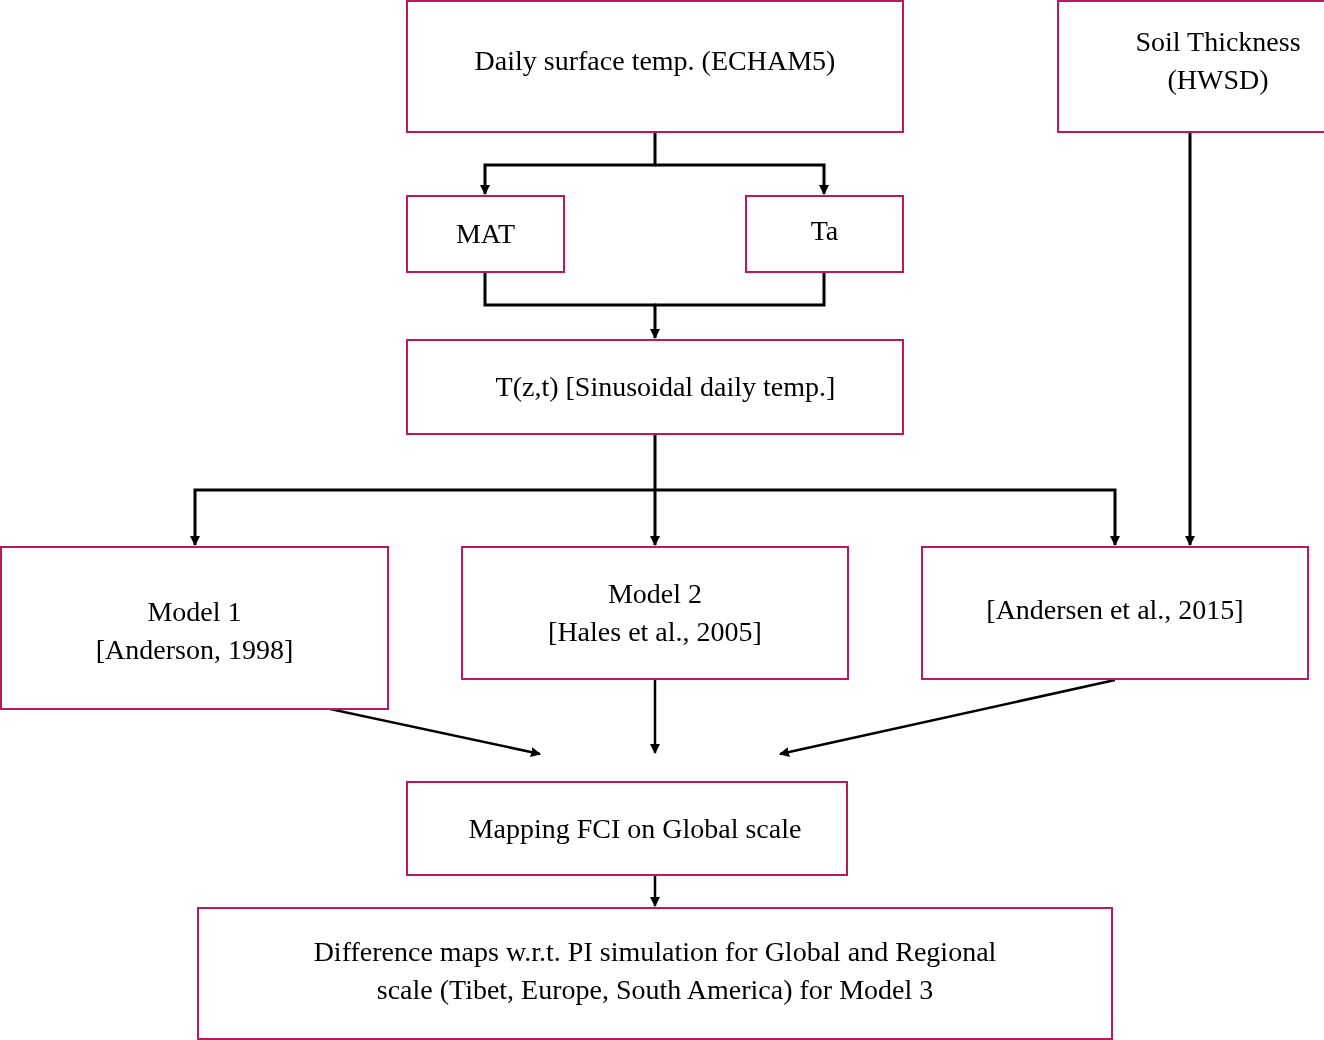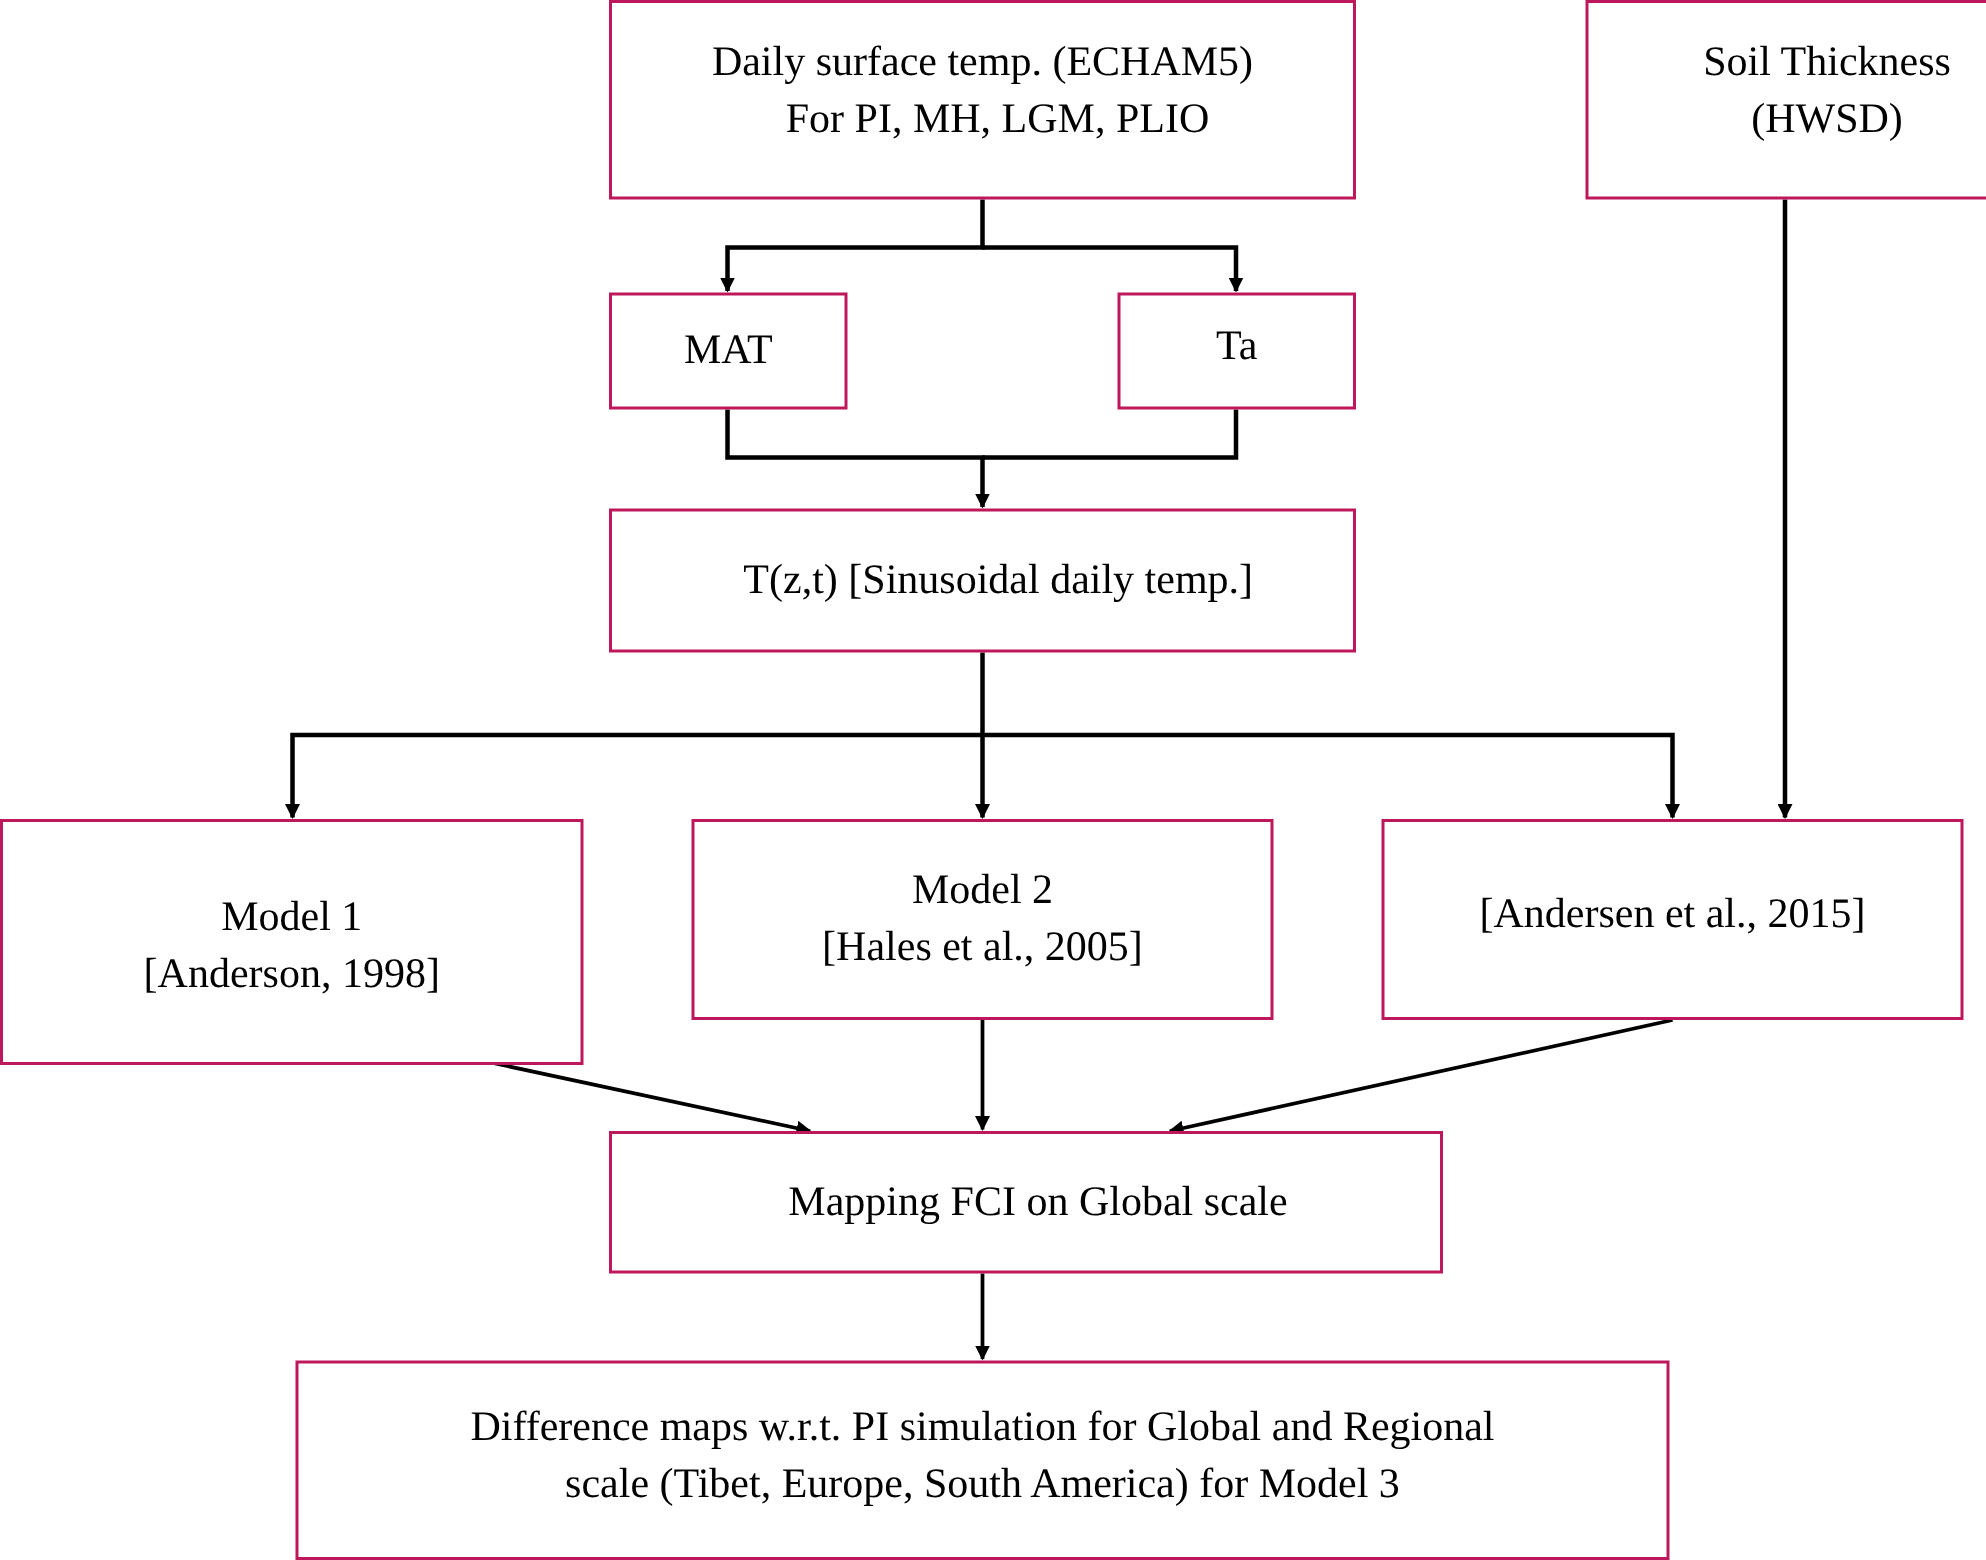--- a/index.html
+++ b/index.html
@@ -39,21 +39,20 @@
     <path d="M655,680 L655,753" marker-end="url(#ah)" stroke-width="2.5"></path>
     <path d="M1115,680 L780,754" marker-end="url(#ah)" stroke-width="2.5"></path>
 
     <path d="M655,848 L655,906" marker-end="url(#ah)" stroke-width="2.5"></path>
   </g>
 </svg>
 
 <div class="node" style="left:406px; top:0px; width:498px; height:133px;">
   <div class="lines" style="margin-top:-12px;">
     <span>Daily surface temp. (ECHAM5)</span>
-    <span style="padding-left:20px;">For PI, MH, LGM, PLIO</span>
   </div>
 </div>
 
 <div class="node" style="left:1057px; top:0px; width:322px; height:133px;">
   <div class="lines" style="margin-top:-12px;">
     <span>Soil Thickness</span>
     <span>(HWSD)</span>
   </div>
 </div>
 
@@ -82,21 +81,21 @@
     <span>[Hales et al., 2005]</span>
   </div>
 </div>
 
 <div class="node" style="left:921px; top:546px; width:388px; height:134px;">
   <div class="lines" style="margin-top:-6px;">
     <span>[Andersen et al., 2015]</span>
   </div>
 </div>
 
-<div class="node" style="left:406px; top:754px; width:556px; height:95px;text-align:right;">
+<div class="node" style="left:406px; top:781px; width:442px; height:95px;text-align:right;">
   <span style="margin-left:16px;">Mapping FCI on Global scale</span>
 </div>
 
 <div class="node" style="left:197px; top:907px; width:916px; height:133px;">
   <div class="lines" style="margin-top:-6px;">
     <span>Difference maps w.r.t. PI simulation for Global and Regional</span>
     <span>scale (Tibet, Europe, South America) for Model 3</span>
   </div>
 </div>
 

